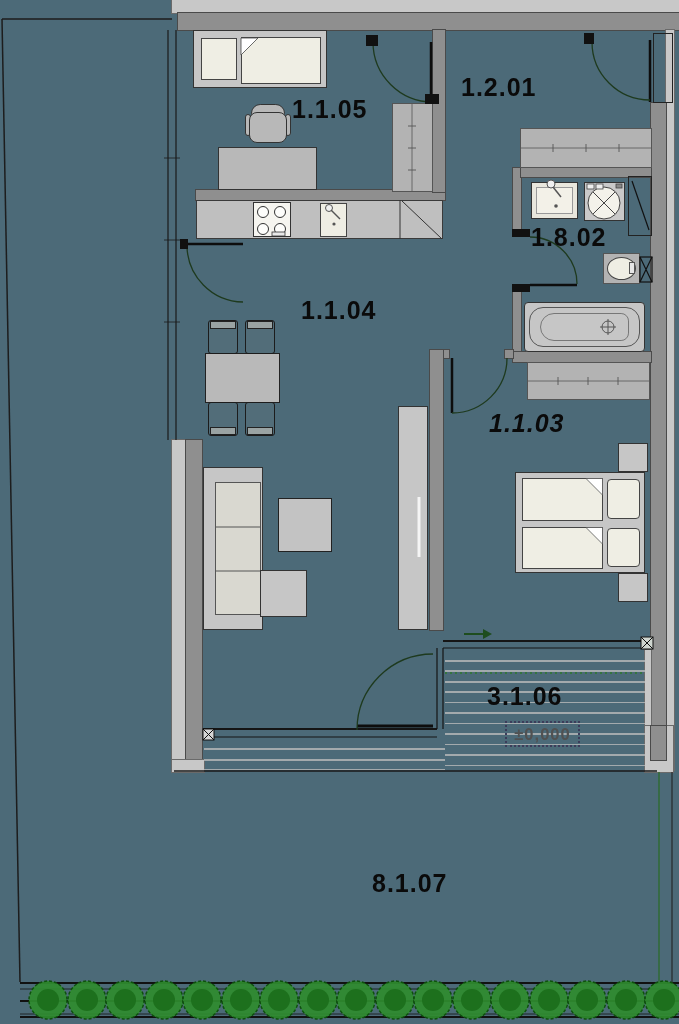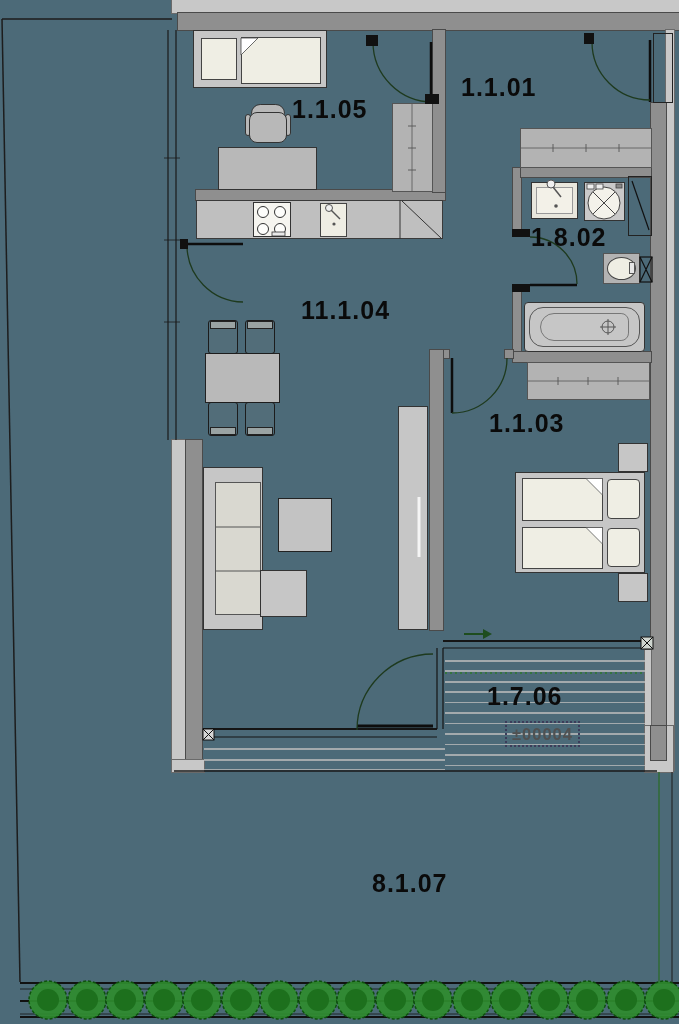--- a/index.html
+++ b/index.html
@@ -101,21 +101,21 @@
       <div class="bar bar-bottom"></div>
     </div>
   <div class="abs fgray" style="left:203px;top:467px;width:60px;height:163px;"></div>
   <div class="abs" style="left:215px;top:482px;width:46px;height:133px;background:#d9d8d0;border:1px solid #555;"></div>
   <div class="abs fgray" style="left:260px;top:570px;width:47px;height:47px;"></div>
   <div class="abs" style="left:278px;top:498px;width:54px;height:54px;background:#c3c3c3;border:1px solid #222;"></div>
   <div class="abs fgray" style="left:398px;top:406px;width:30px;height:224px;"></div>
 
   <div class="abs deck" style="left:445px;top:651px;width:200px;height:119px;"></div>
   <div class="abs deck" style="left:204px;top:740px;width:241px;height:30px;"></div>
-  <div id="elev" class="abs" style="left:505px;top:721px;width:75px;height:26px;">±00004</div>
+  <div id="elev" class="abs" style="left:505px;top:721px;width:75px;height:26px;">±0,000</div>
 
   <div class="abs" style="left:20px;top:982px;width:659px;height:36px;border-top:2px solid #111;border-bottom:2px solid #111;"></div>
 
   <svg class="overlay" width="679" height="1024" viewBox="0 0 679 1024">
 
     <path d="M2,19 L20,982" stroke="#1d1d1d" stroke-width="1.5" fill="none"></path>
     <path d="M2,19 L172,19" stroke="#1d1d1d" stroke-width="1.5" fill="none"></path>
     <path d="M659,772 L659,983" stroke="#2c6b2c" stroke-width="1.3" fill="none"></path>
     <path d="M672,772 L672,983" stroke="#1d1d1d" stroke-width="1" fill="none"></path>
 
@@ -239,21 +239,21 @@
         <circle cx="549" cy="1000" r="11" fill="#1d701d" stroke="none"></circle>
       <circle cx="587" cy="1000" r="19" fill="#2f8c2f" fill-opacity="0.92"></circle>
         <circle cx="587" cy="1000" r="11" fill="#1d701d" stroke="none"></circle>
       <circle cx="626" cy="1000" r="19" fill="#2f8c2f" fill-opacity="0.92"></circle>
         <circle cx="626" cy="1000" r="11" fill="#1d701d" stroke="none"></circle>
       <circle cx="664" cy="1000" r="19" fill="#2f8c2f" fill-opacity="0.92"></circle>
         <circle cx="664" cy="1000" r="11" fill="#1d701d" stroke="none"></circle>
     </g>
   </svg>
 
-  <div class="lbl" style="left:461px;top:73px;">1.1.01</div>
+  <div class="lbl" style="left:461px;top:73px;">1.2.01</div>
   <div class="lbl" style="left:531px;top:223px;">1.8.02</div>
-  <div class="lbl" style="left:489px;top:409px;">1.1.03</div>
-  <div class="lbl" style="left:301px;top:296px;">11.1.04</div>
+  <div class="lbl" style="left:489px;top:409px;font-style:italic;">1.1.03</div>
+  <div class="lbl" style="left:301px;top:296px;">1.1.04</div>
   <div class="lbl" style="left:292px;top:95px;">1.1.05</div>
-  <div class="lbl" style="left:487px;top:682px;">1.7.06</div>
+  <div class="lbl" style="left:487px;top:682px;">3.1.06</div>
   <div class="lbl" style="left:372px;top:869px;">8.1.07</div>
 
 </div>
 
 </body></html>

